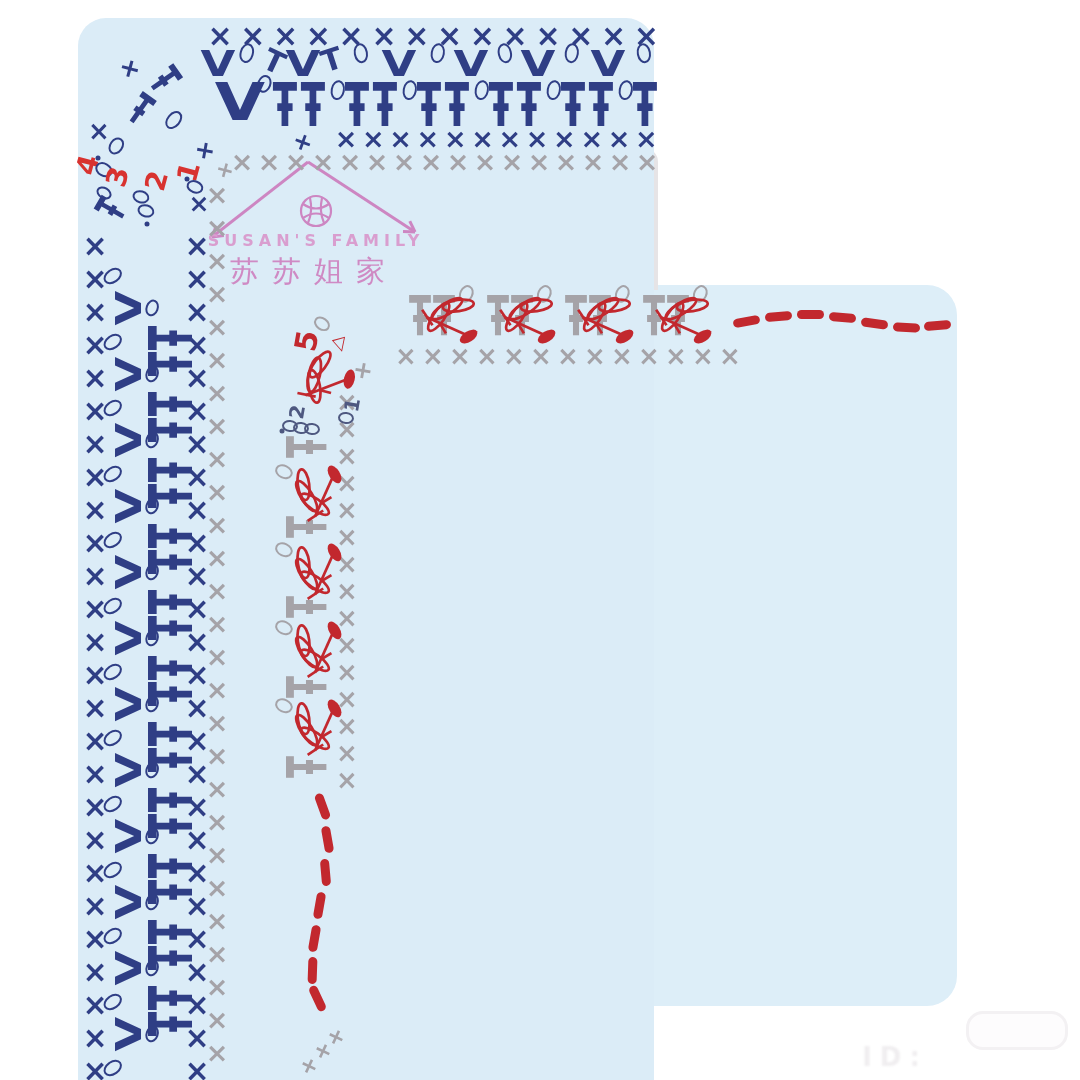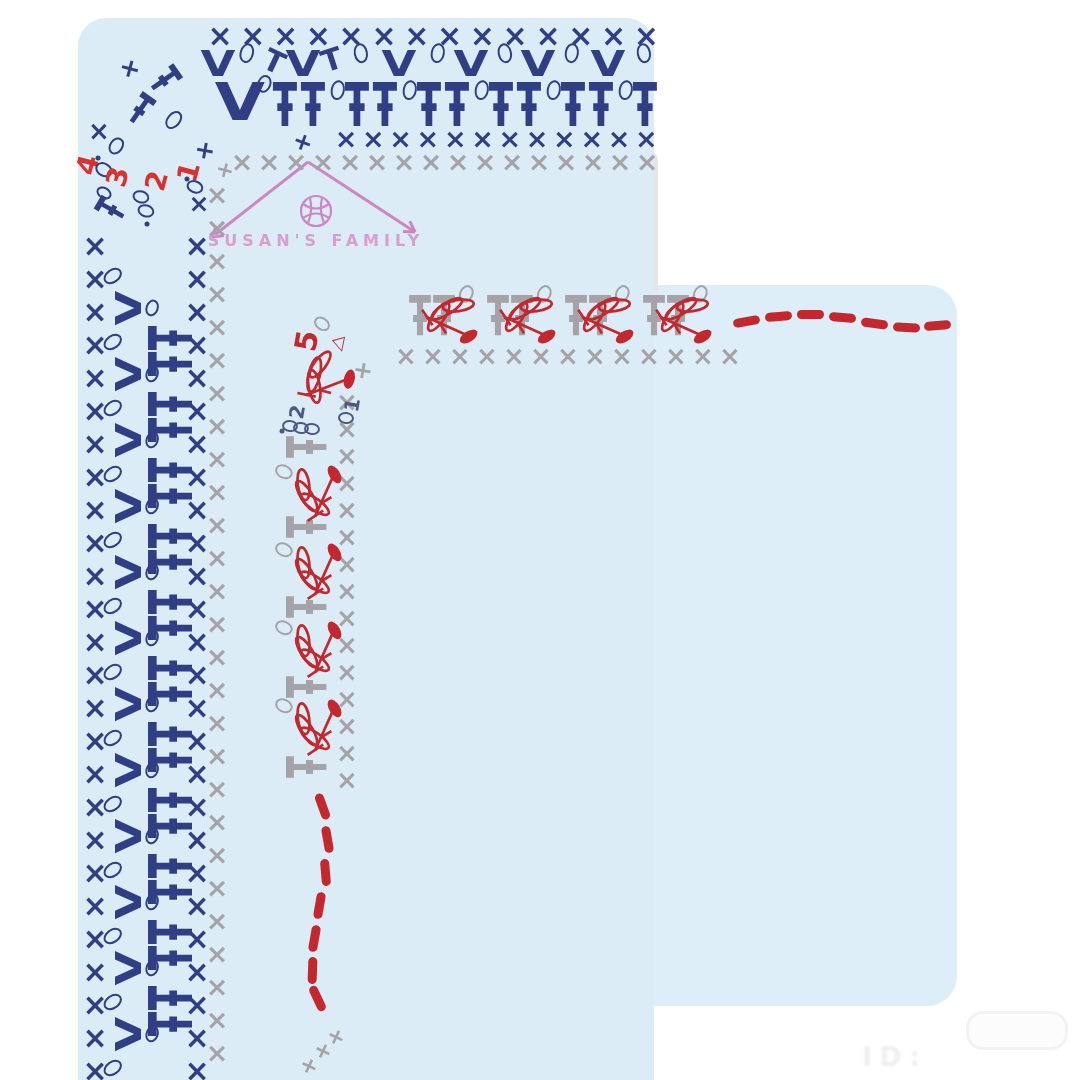--- a/index.html
+++ b/index.html
@@ -46,20 +46,21 @@
     <g fill="none" stroke="#cd86c2" stroke-width="2.2">
       <circle cx="20" cy="20" r="15"></circle>
       <path d="M7,13 Q20,22 33,13"></path>
       <path d="M7,27 Q20,18 33,27"></path>
       <path d="M14,7 Q17,20 12,32"></path>
       <path d="M26,7 Q23,20 28,32"></path>
     </g>
   </svg>
 
   <div id="wm-en" class="wm-text">SUSAN'S FAMILY</div>
+  <div id="wm-cn" class="wm-text">苏苏姐家</div>
 
   <div id="badge"></div>
   <div id="footer-id">ID:</div>
 <div class="tg g-x" style="font-size: 30px; color: rgb(47, 62, 133); left: 220px; top: 36px; transform: translate(-50%, -50%) rotate(0deg);">×</div>
     <div class="tg g-x" style="font-size: 30px; color: rgb(47, 62, 133); left: 252.8px; top: 36px; transform: translate(-50%, -50%) rotate(0deg);">×</div>
     <div class="tg g-x" style="font-size: 30px; color: rgb(47, 62, 133); left: 285.6px; top: 36px; transform: translate(-50%, -50%) rotate(0deg);">×</div>
     <div class="tg g-x" style="font-size: 30px; color: rgb(47, 62, 133); left: 318.4px; top: 36px; transform: translate(-50%, -50%) rotate(0deg);">×</div>
     <div class="tg g-x" style="font-size: 30px; color: rgb(47, 62, 133); left: 351.2px; top: 36px; transform: translate(-50%, -50%) rotate(0deg);">×</div>
     <div class="tg g-x" style="font-size: 30px; color: rgb(47, 62, 133); left: 384px; top: 36px; transform: translate(-50%, -50%) rotate(0deg);">×</div>
     <div class="tg g-x" style="font-size: 30px; color: rgb(47, 62, 133); left: 416.8px; top: 36px; transform: translate(-50%, -50%) rotate(0deg);">×</div>

